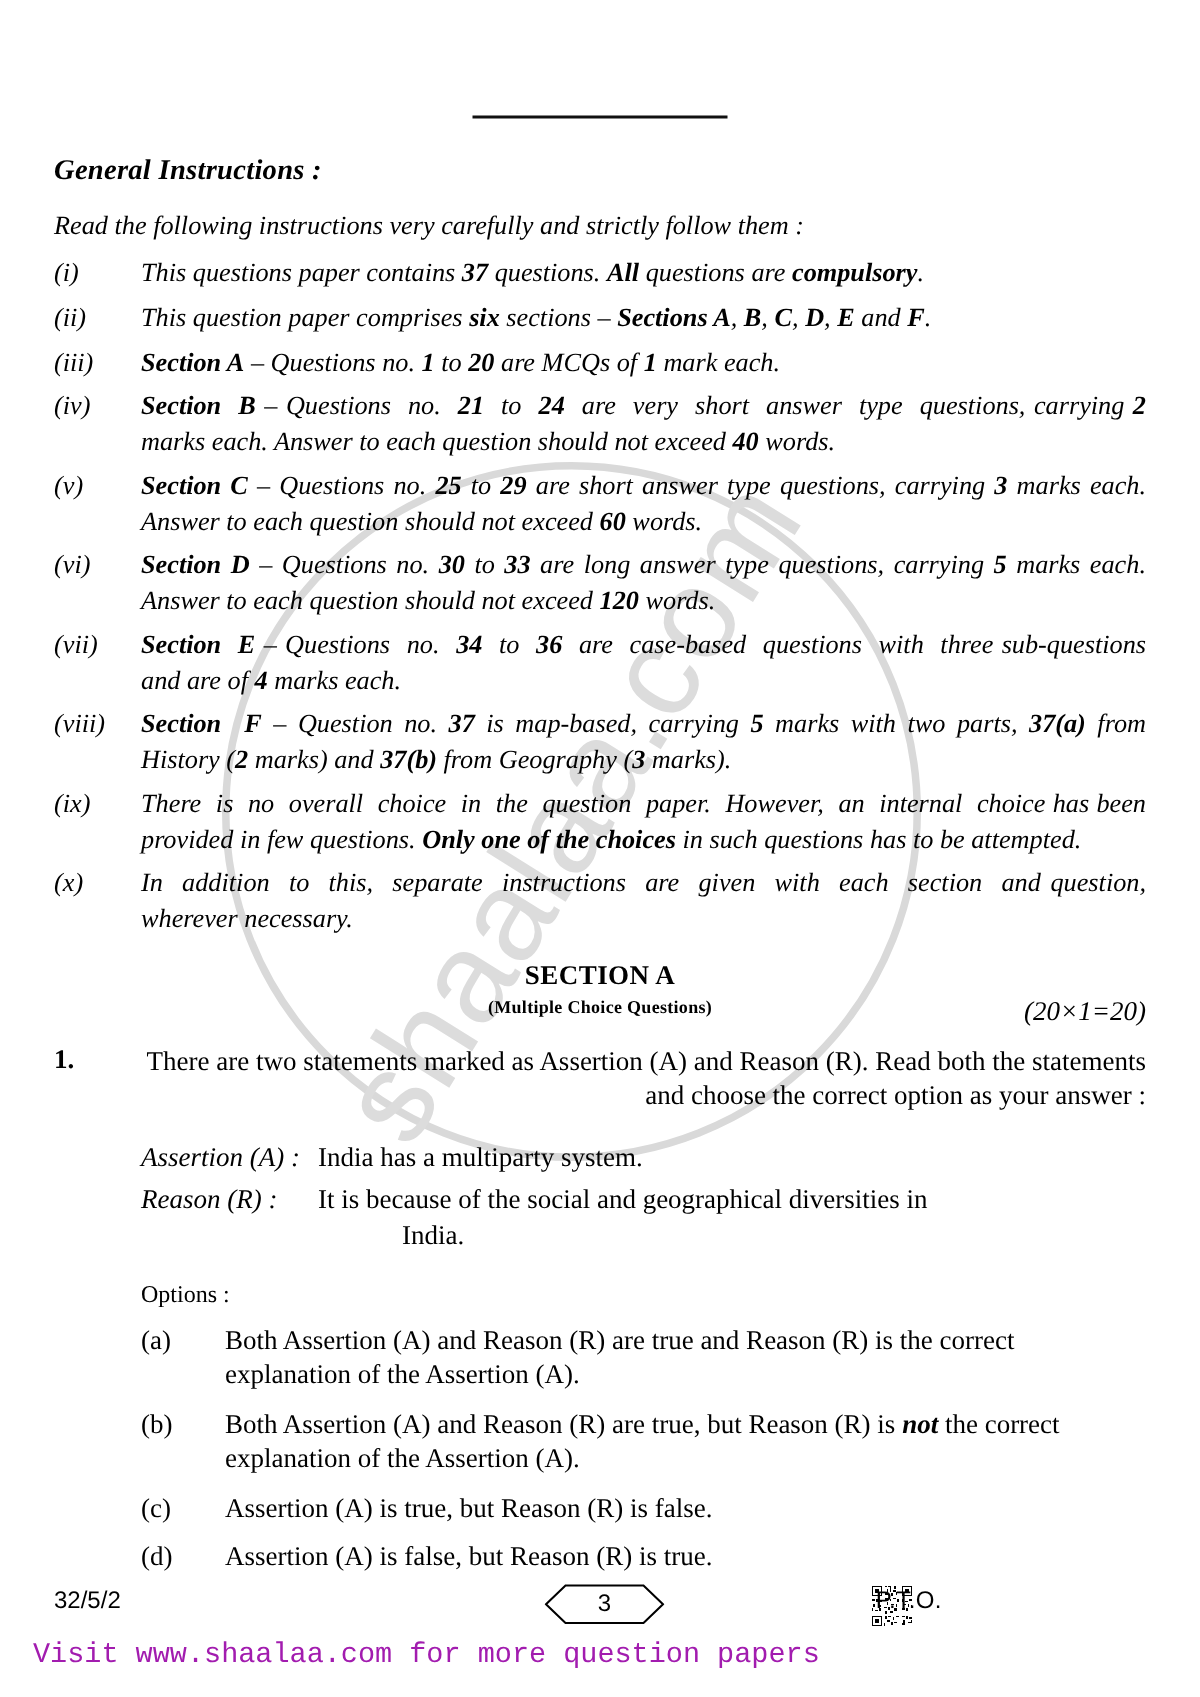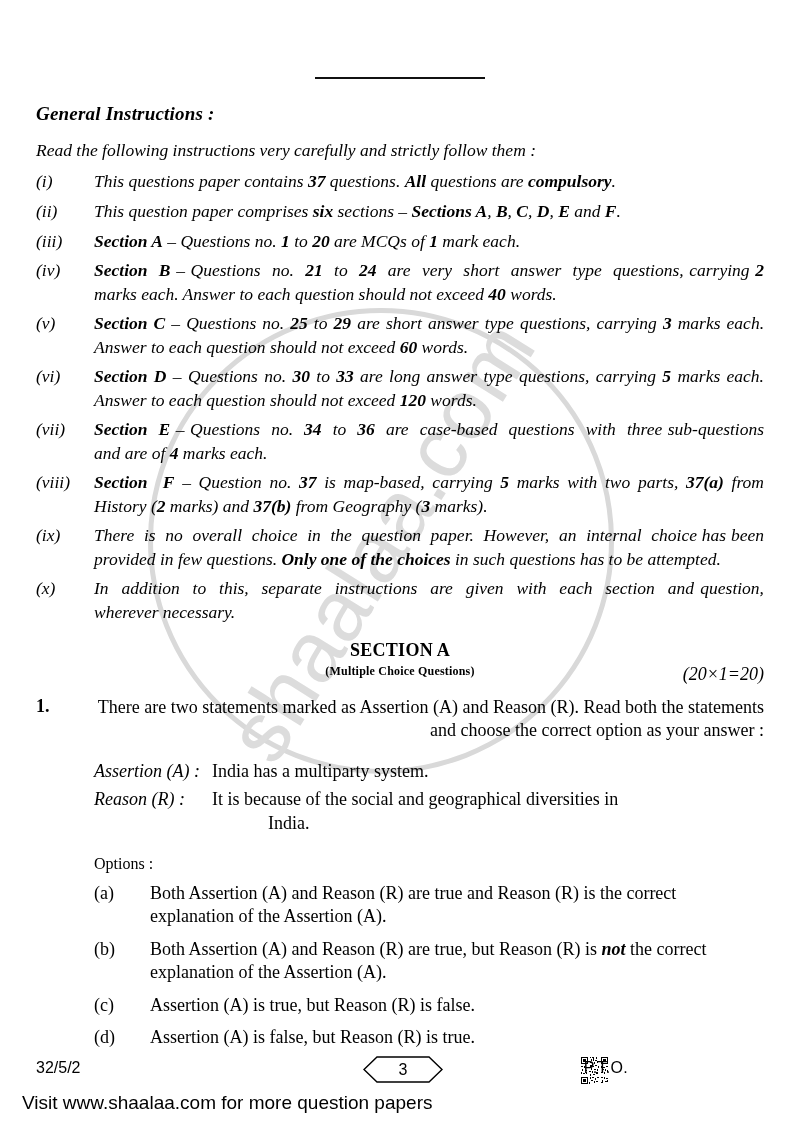--- a/index.html
+++ b/index.html
@@ -249,23 +249,23 @@
     right: 36px;
     top: 5px;
     font-family: "Liberation Sans", "DejaVu Sans", sans-serif;
     font-size: 16px;
     letter-spacing: 0.3px;
   }
   .site-footer {
     position: absolute;
     left: 22px;
     top: 1092px;
-    font-family: Liberation Sans, sans-serif;
+    font-family: Liberation Mono, monospace;
     font-size: 19px;
-    color: #000000;
+    color: #a21caf;
   }
 </style>
 </head>
 <body>
 
 <div class="page">
 
   <div class="watermark">
     <div class="wm-circle"></div>
     <div class="wm-text">shaalaa.com</div>

